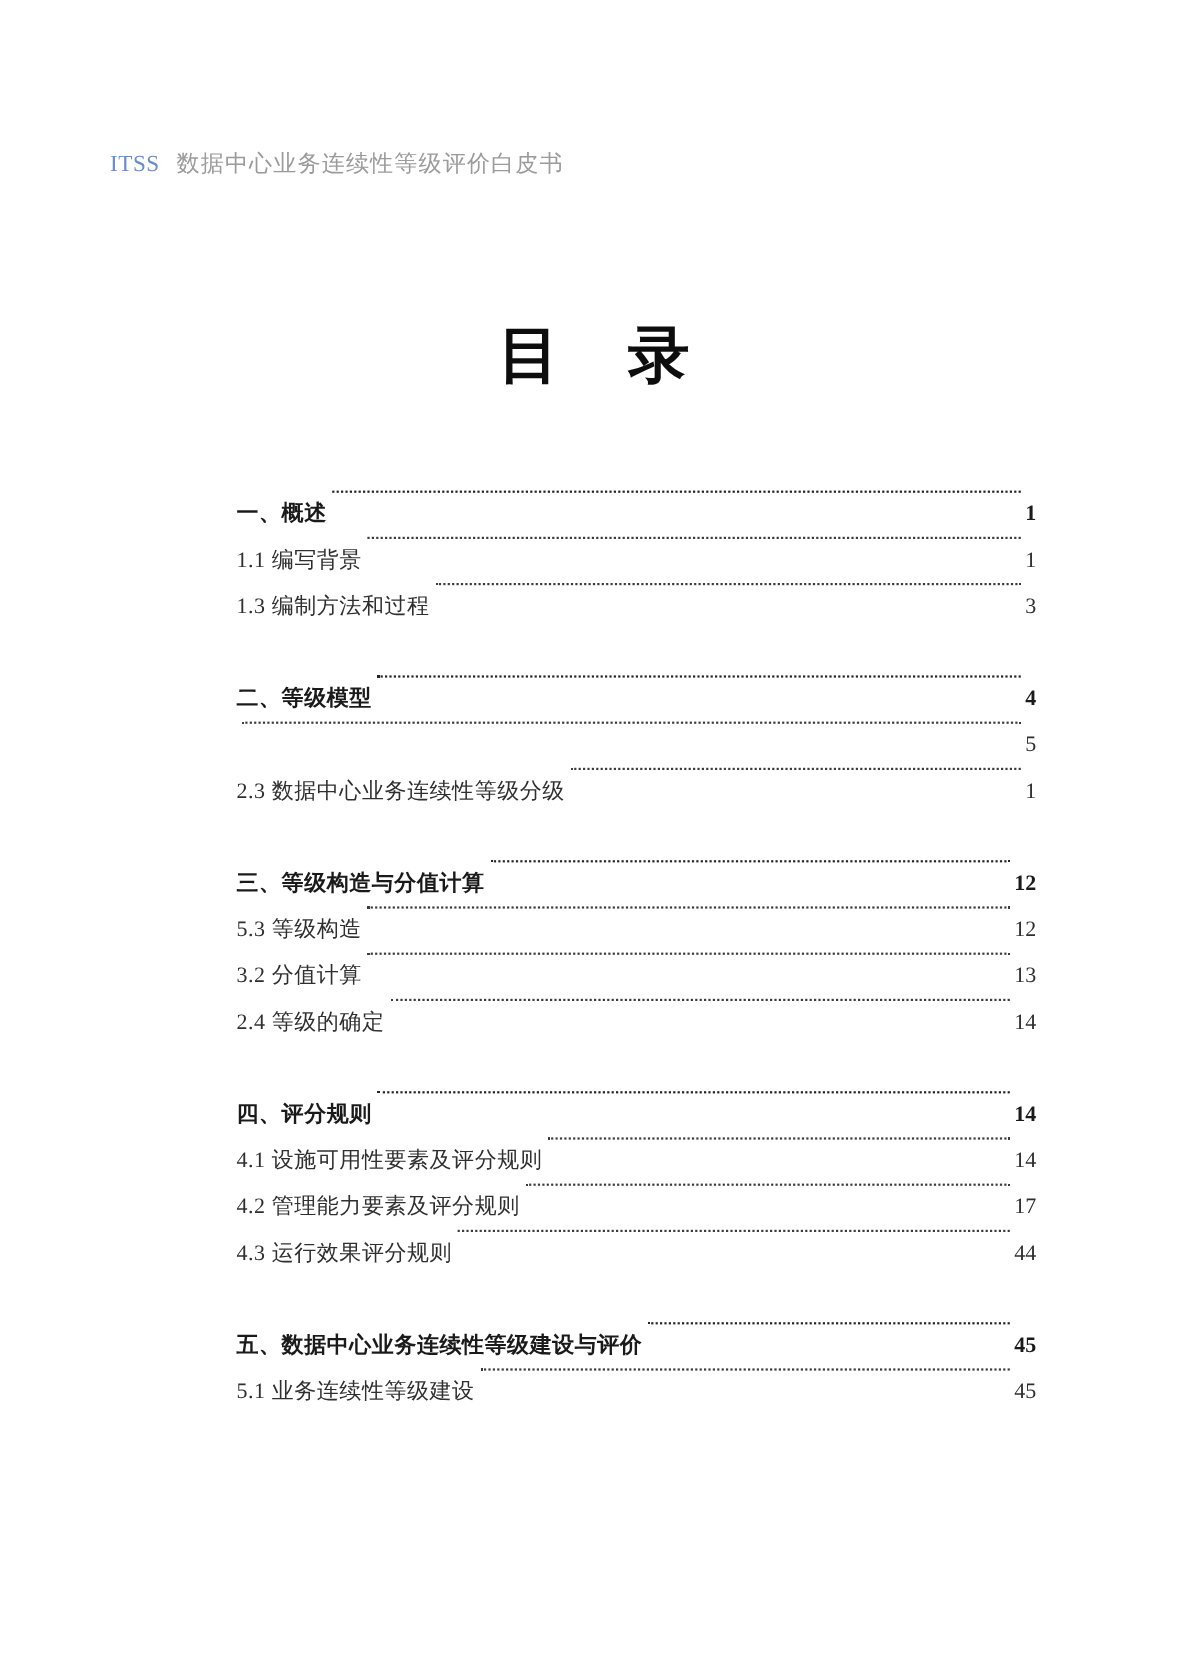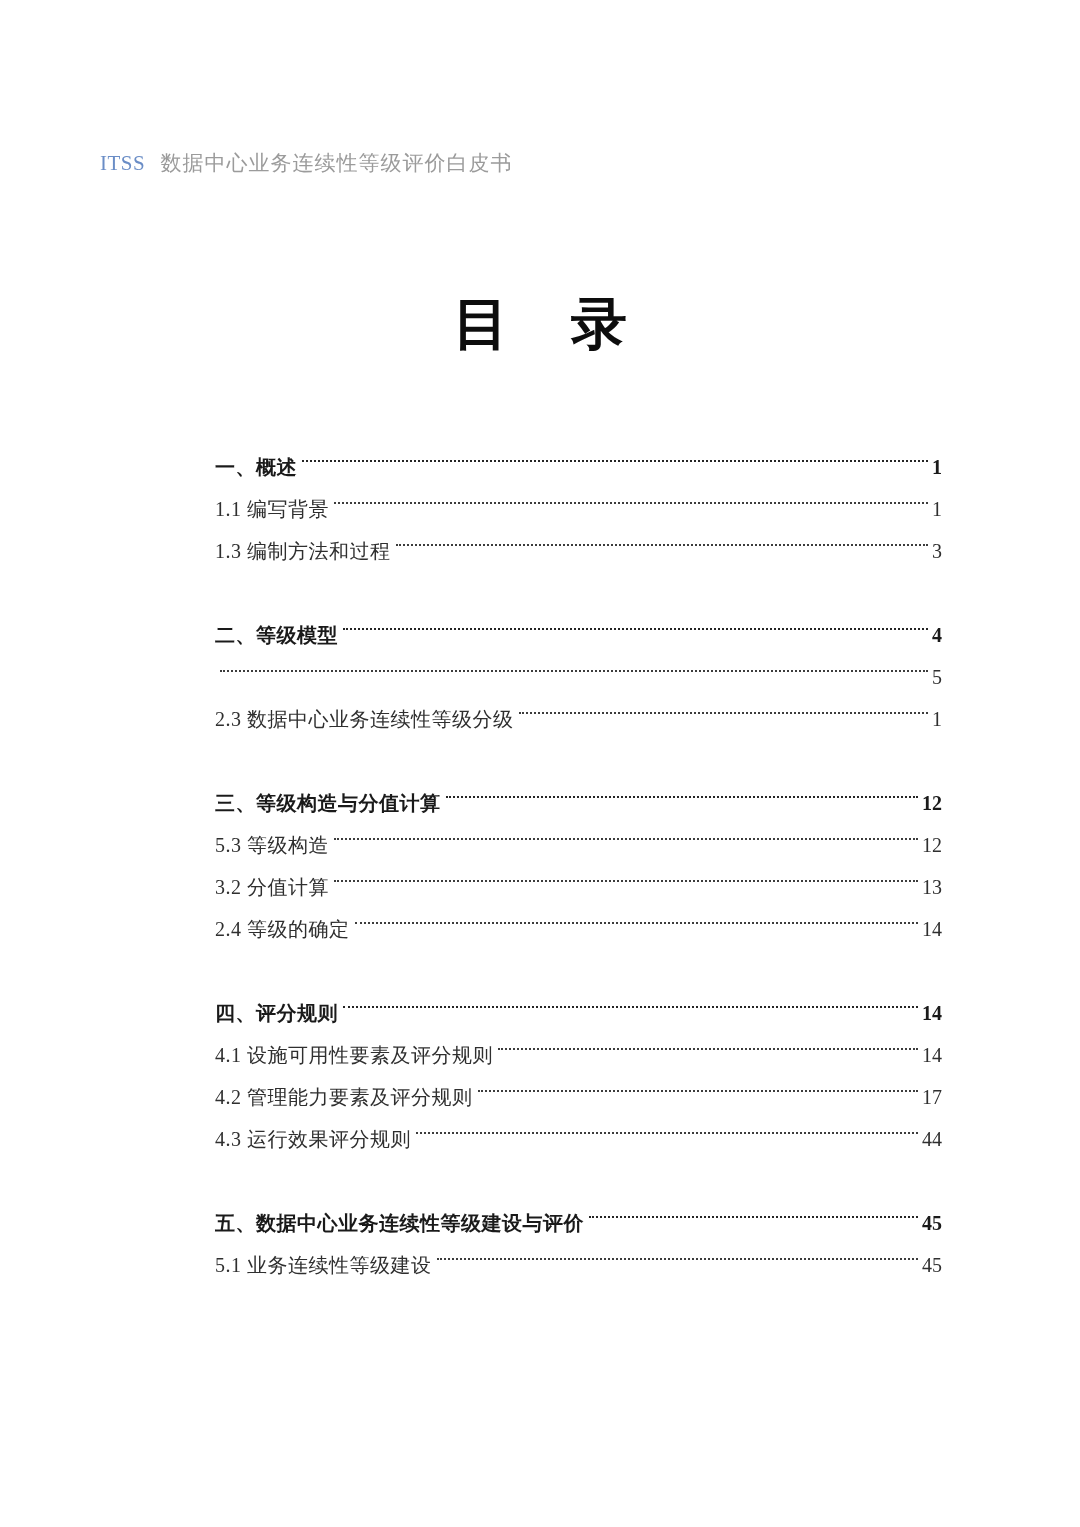--- a/index.html
+++ b/index.html
@@ -13,21 +13,21 @@
     height: 1527px;
     background: #ffffff;
     font-family: "Liberation Serif", "DejaVu Serif", serif;
     overflow: hidden;
   }
 
   
   .running-header {
     position: absolute;
     left: 100px;
-    top: 149px;
+    top: 134px;
     font-size: 21px;
     white-space: nowrap;
   }
   .brand {
     color: #6a8dc6;
     margin-right: 10px;
     letter-spacing: 0.5px;
   }
   .doc-title {
     color: #9b9b9b;
@@ -53,21 +53,21 @@
   .toc {
     position: absolute;
     left: 215px;
     top: 446px;
     width: 727px;
     font-size: 20px;
     color: #2f2f2f;
   }
   .toc-row {
     display: flex;
-    align-items: center;
+    align-items: flex-start;
     height: 42px;
     cursor: pointer;
   }
   .toc-row.head {
     margin-top: 42px;
     font-weight: 700;
     color: #1a1a1a;
   }
   .toc-row.head:first-child {
     margin-top: 0;

